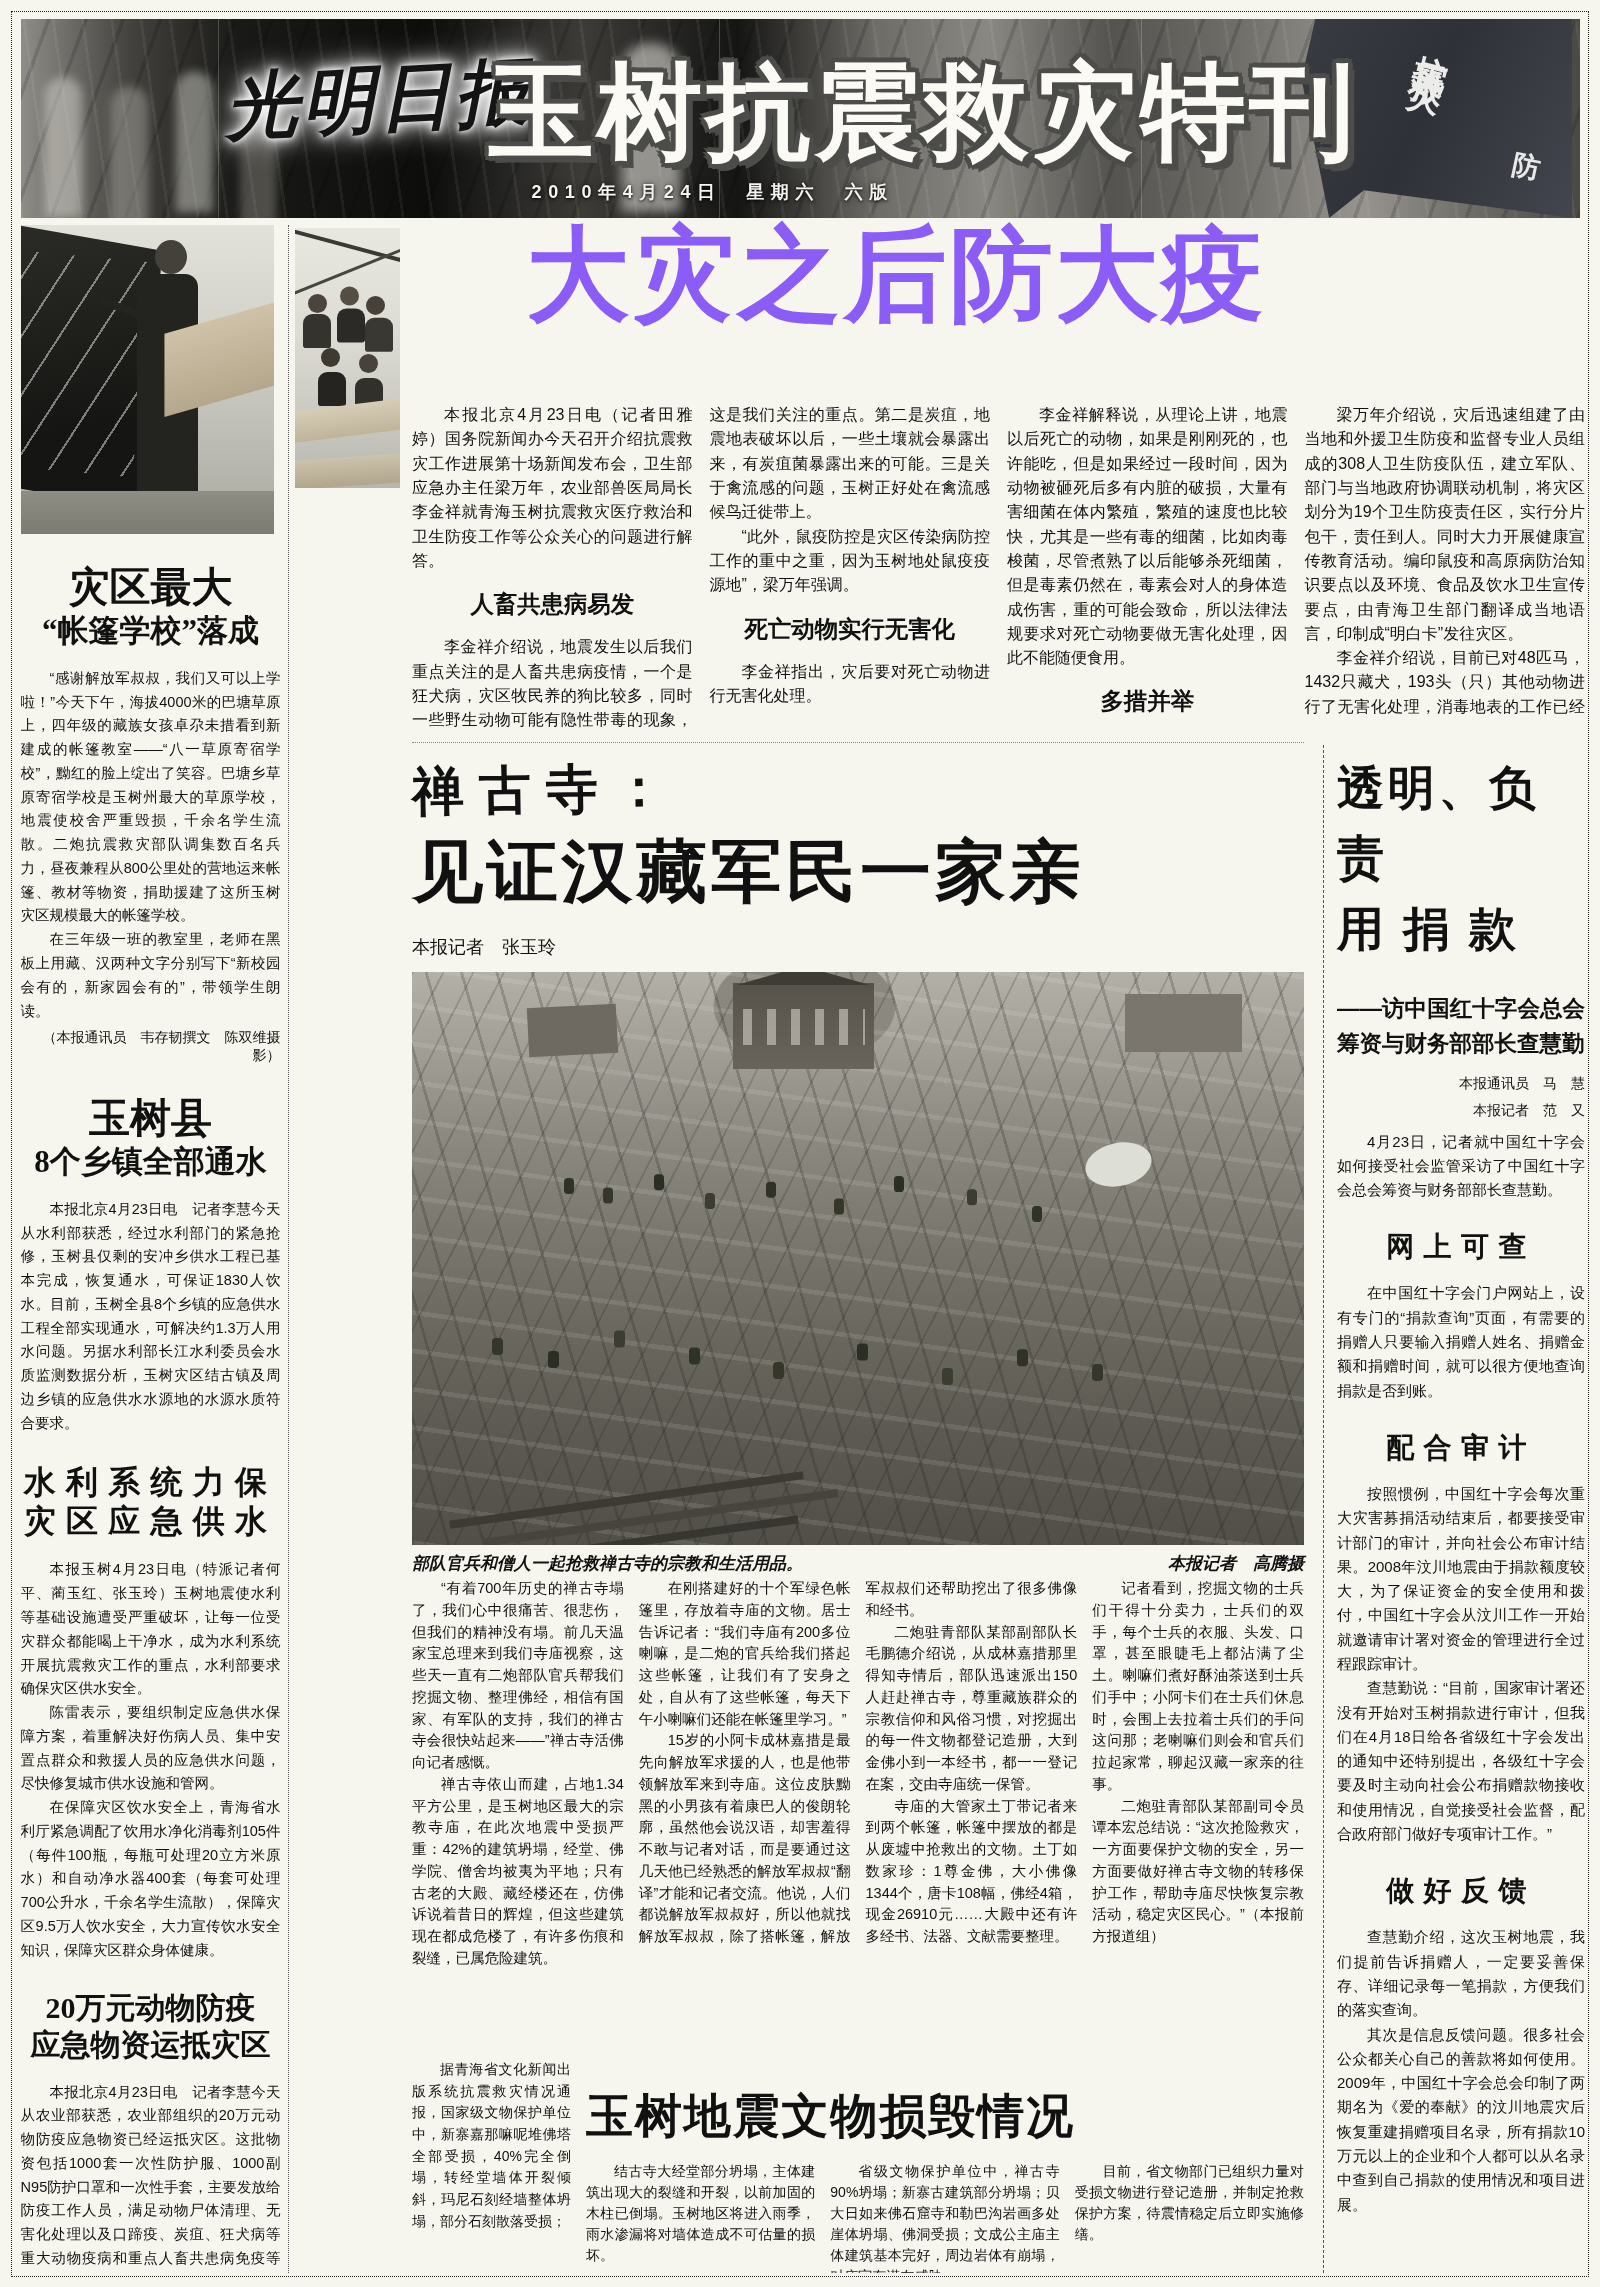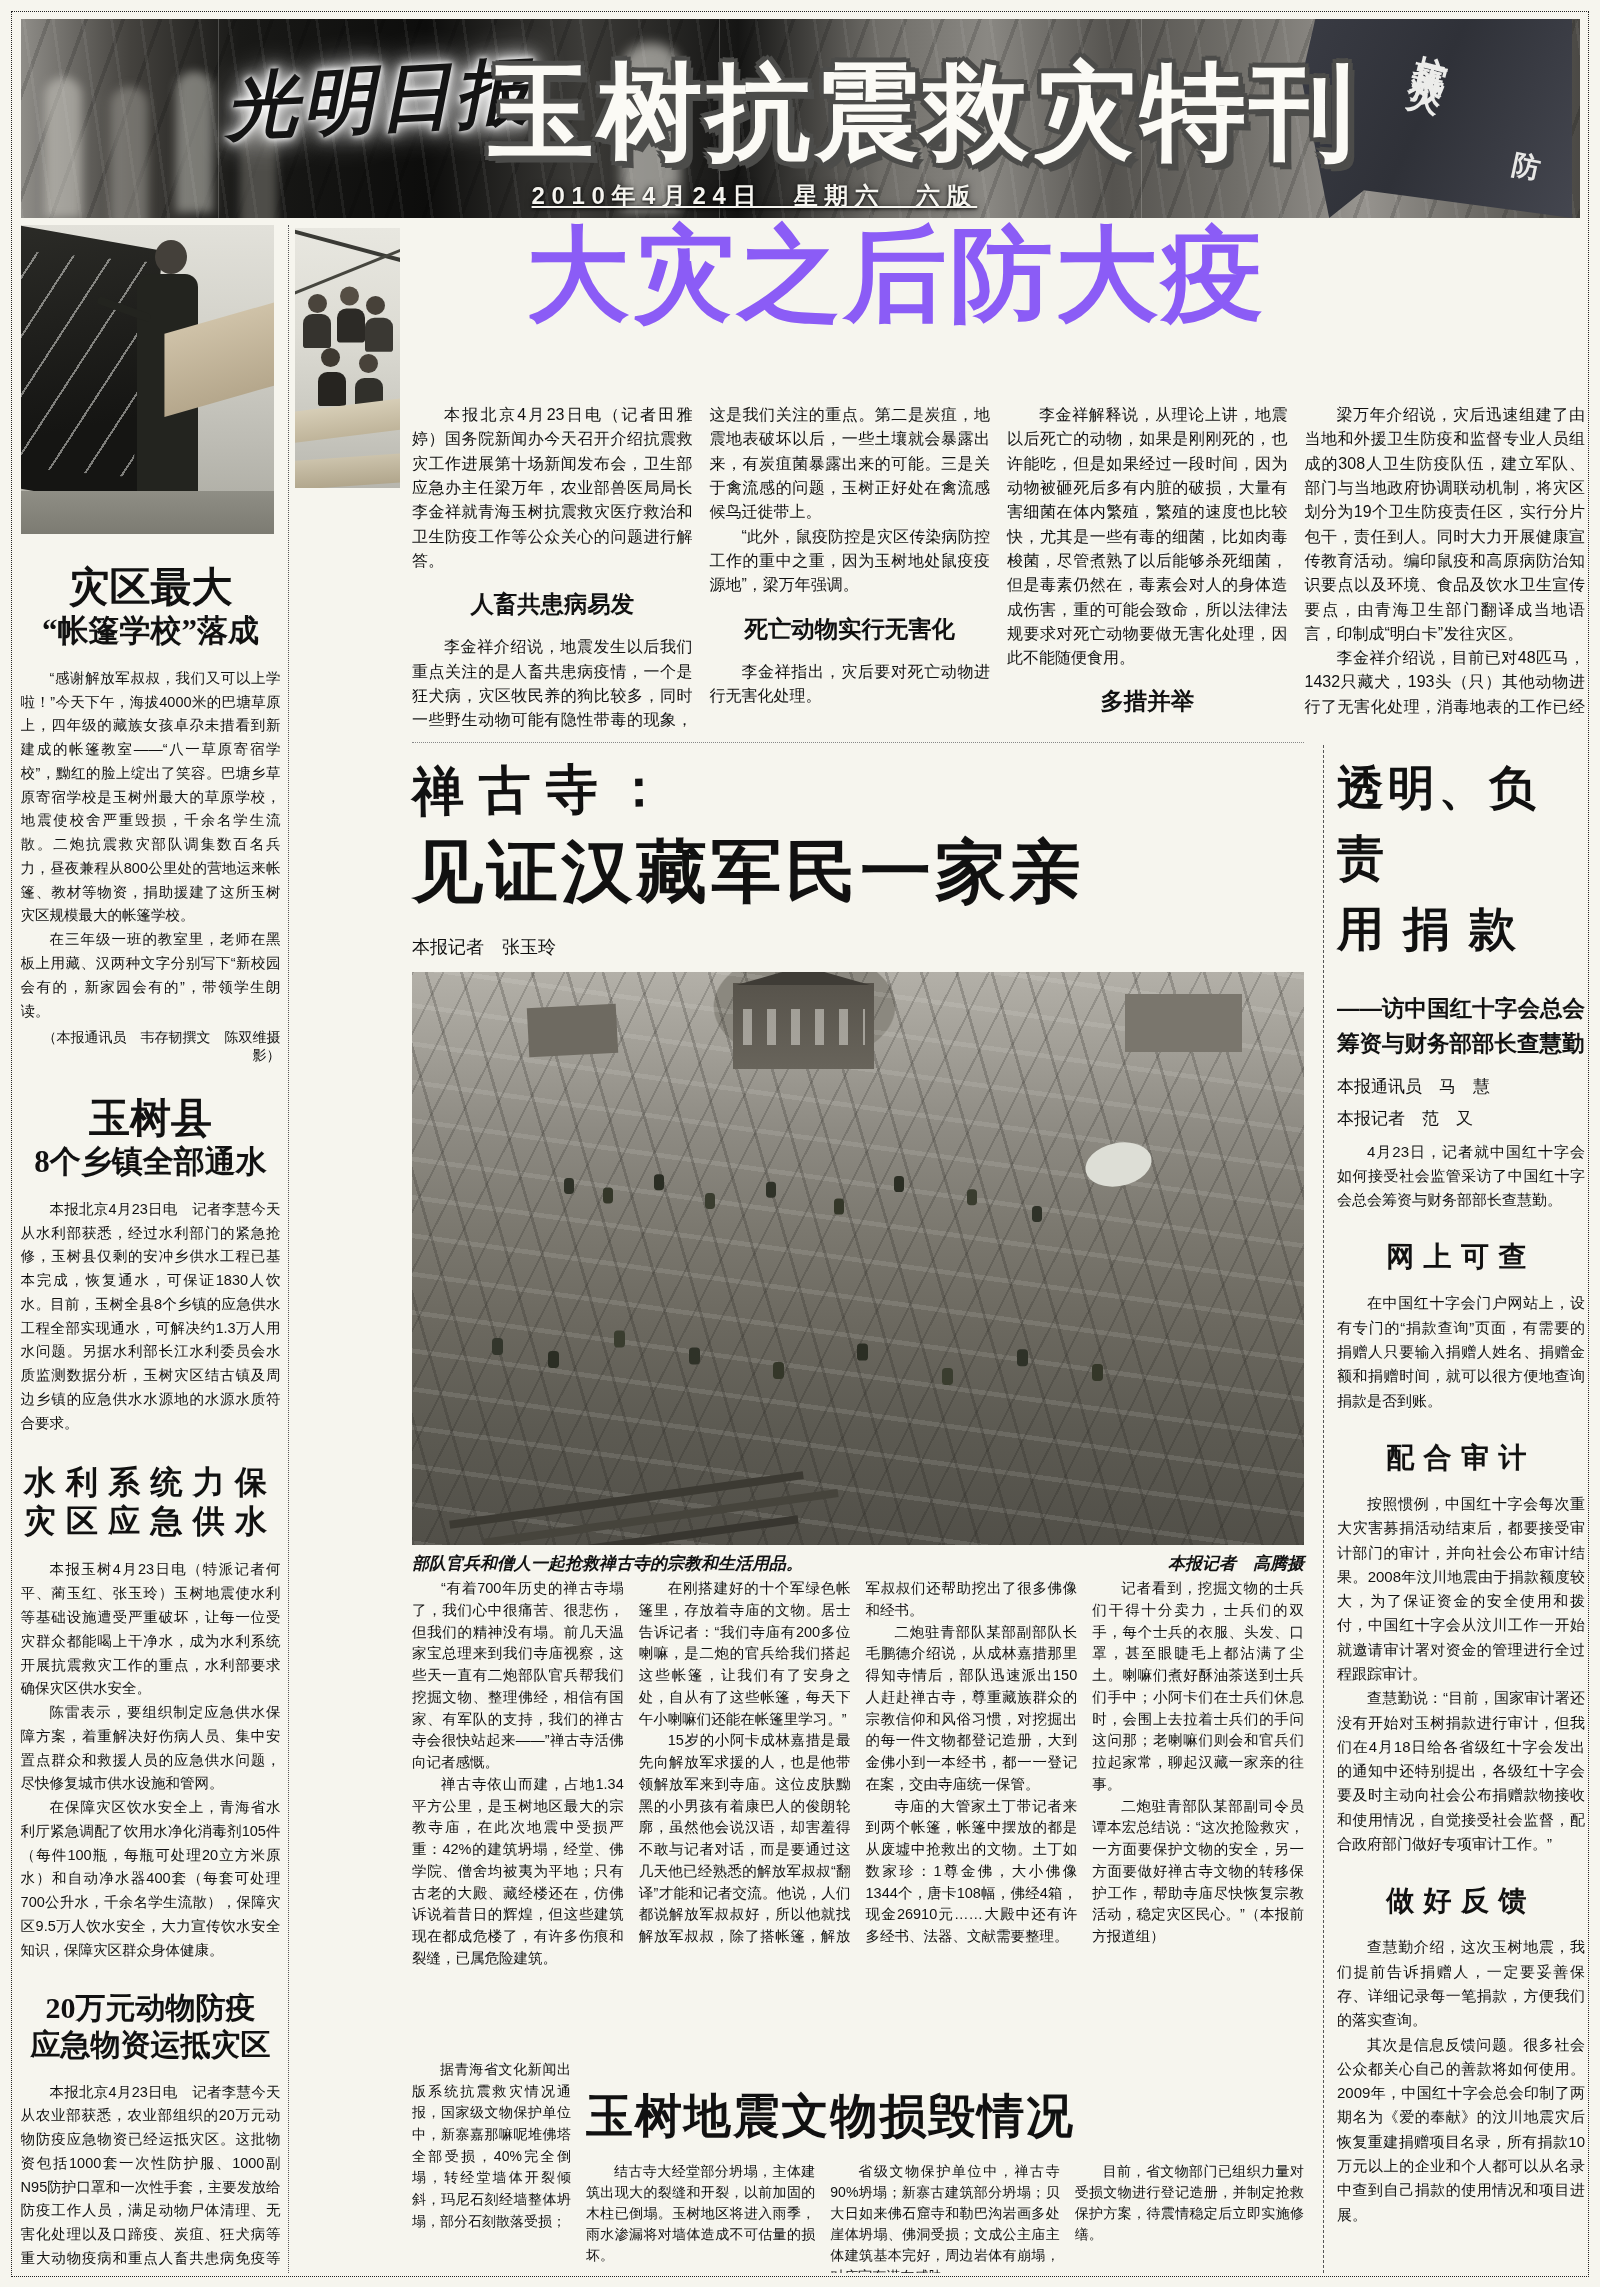--- a/index.html
+++ b/index.html
@@ -19,22 +19,22 @@
       box-shadow:66px 9.4px 0 rgba(190,188,180,.4),131px -5.6px 0 rgba(225,223,215,.45),195px 15px 0 rgba(180,178,170,.35);}
   .mh-fig2{position:absolute;left:600px;top:24px;width:60px;height:169px;border-radius:28px 28px 0 0;
       background:rgba(235,233,225,.55);filter:blur(5.6px);}
   .mh-seg{position:absolute;top:0;height:100%;width:1.9px;background:rgba(240,240,235,.22);}
   .mh-papername{position:absolute;left:204px;top:32px;font-family:"Liberation Serif","DejaVu Serif",serif;
       font-style:italic;font-weight:900;font-size:73px;letter-spacing:3.7px;color:#141414;transform:rotate(-3deg);
       text-shadow:0 0 5.6px #fff,0 0 11.2px #fff,0 0 20.6px #fff,0 0 32px rgba(255,255,255,.9);}
   .mh-title{position:absolute;left:468px;top:24px;font-weight:900;font-size:105px;letter-spacing:3.7px;color:#fbfaf5;
       text-shadow:4.7px 0 0 #4c4c4a,-4.7px 0 0 #4c4c4a,0 4.7px 0 #4c4c4a,0 -4.7px 0 #4c4c4a,
       3.7px 3.7px 0 #4c4c4a,-3.7px 3.7px 0 #4c4c4a,3.7px -3.7px 0 #4c4c4a,-3.7px -3.7px 0 #4c4c4a,6.6px 6.6px 0 #4c4c4a;}
-  .mh-dateline{position:absolute;left:511px;top:161px;font-size:24px;font-weight:bold;letter-spacing:6.6px;color:#f5f4ef;
-      text-shadow:0 0.9px 2.8px rgba(0,0,0,.9),0 0 7.5px rgba(0,0,0,.6);text-decoration:underline;}
+  .mh-dateline{position:absolute;left:511px;top:161px;font-size:18px;font-weight:bold;letter-spacing:6.6px;color:#f5f4ef;
+      text-shadow:0 0.9px 2.8px rgba(0,0,0,.9),0 0 7.5px rgba(0,0,0,.6);}
   .mh-flag{position:absolute;right:7.5px;top:0;width:347px;height:199px;
       background:linear-gradient(115deg,#3e4049 0%,#2f3138 55%,#44464f 100%);
       clip-path:polygon(26% 0,100% 0,100% 100%,40% 86%,30% 100%,22% 30%);}
   .mh-flag-text{position:absolute;right:111px;top:11.2px;writing-mode:vertical-rl;font-size:34px;font-weight:900;
       color:#ececea;letter-spacing:7.5px;transform:rotate(14deg);}
   .mh-flag-text2{position:absolute;right:32px;bottom:32px;font-size:28px;font-weight:900;color:#e8e8e6;transform:rotate(12deg);}
 
   
   .para{margin:0;text-indent:2em;text-align:justify;}
 
@@ -131,21 +131,21 @@
   .relics-cols{column-count:3;column-gap:15px;}
   .relics-cols .para{font-size:14px;line-height:1.5;}
 
   
   .right-col{position:absolute;left:1323px;top:745px;width:262px;height:1528px;padding-left:13px;box-sizing:border-box;
       border-left:0.9px dashed #555;overflow:hidden;}
   .don-head{font-family:"Liberation Serif","DejaVu Serif",serif;font-weight:900;font-size:47px;margin:7.5px 0 0;line-height:1.5;}
   .don-head .l1{display:block;letter-spacing:3.7px;}
   .don-head .l2{display:block;letter-spacing:19px;}
   .don-dek{font-weight:900;font-size:22.5px;line-height:1.55;margin:28px 0 13px;text-align:justify;}
-  .don-byline{font-size:17px;margin:9.4px 0;}
+  .don-byline{font-size:14px;margin:9.4px 0;text-align:right;}
   .right-col .para{font-size:15px;line-height:1.62;}
   .don-subhead{font-family:"Liberation Serif","DejaVu Serif",serif;font-weight:900;font-size:28px;text-align:center;
       letter-spacing:9.4px;margin:26px 0 15px;}
 </style>
 </head>
 <body>
 
 <div class="page">
   <div class="page-border"></div>
 

